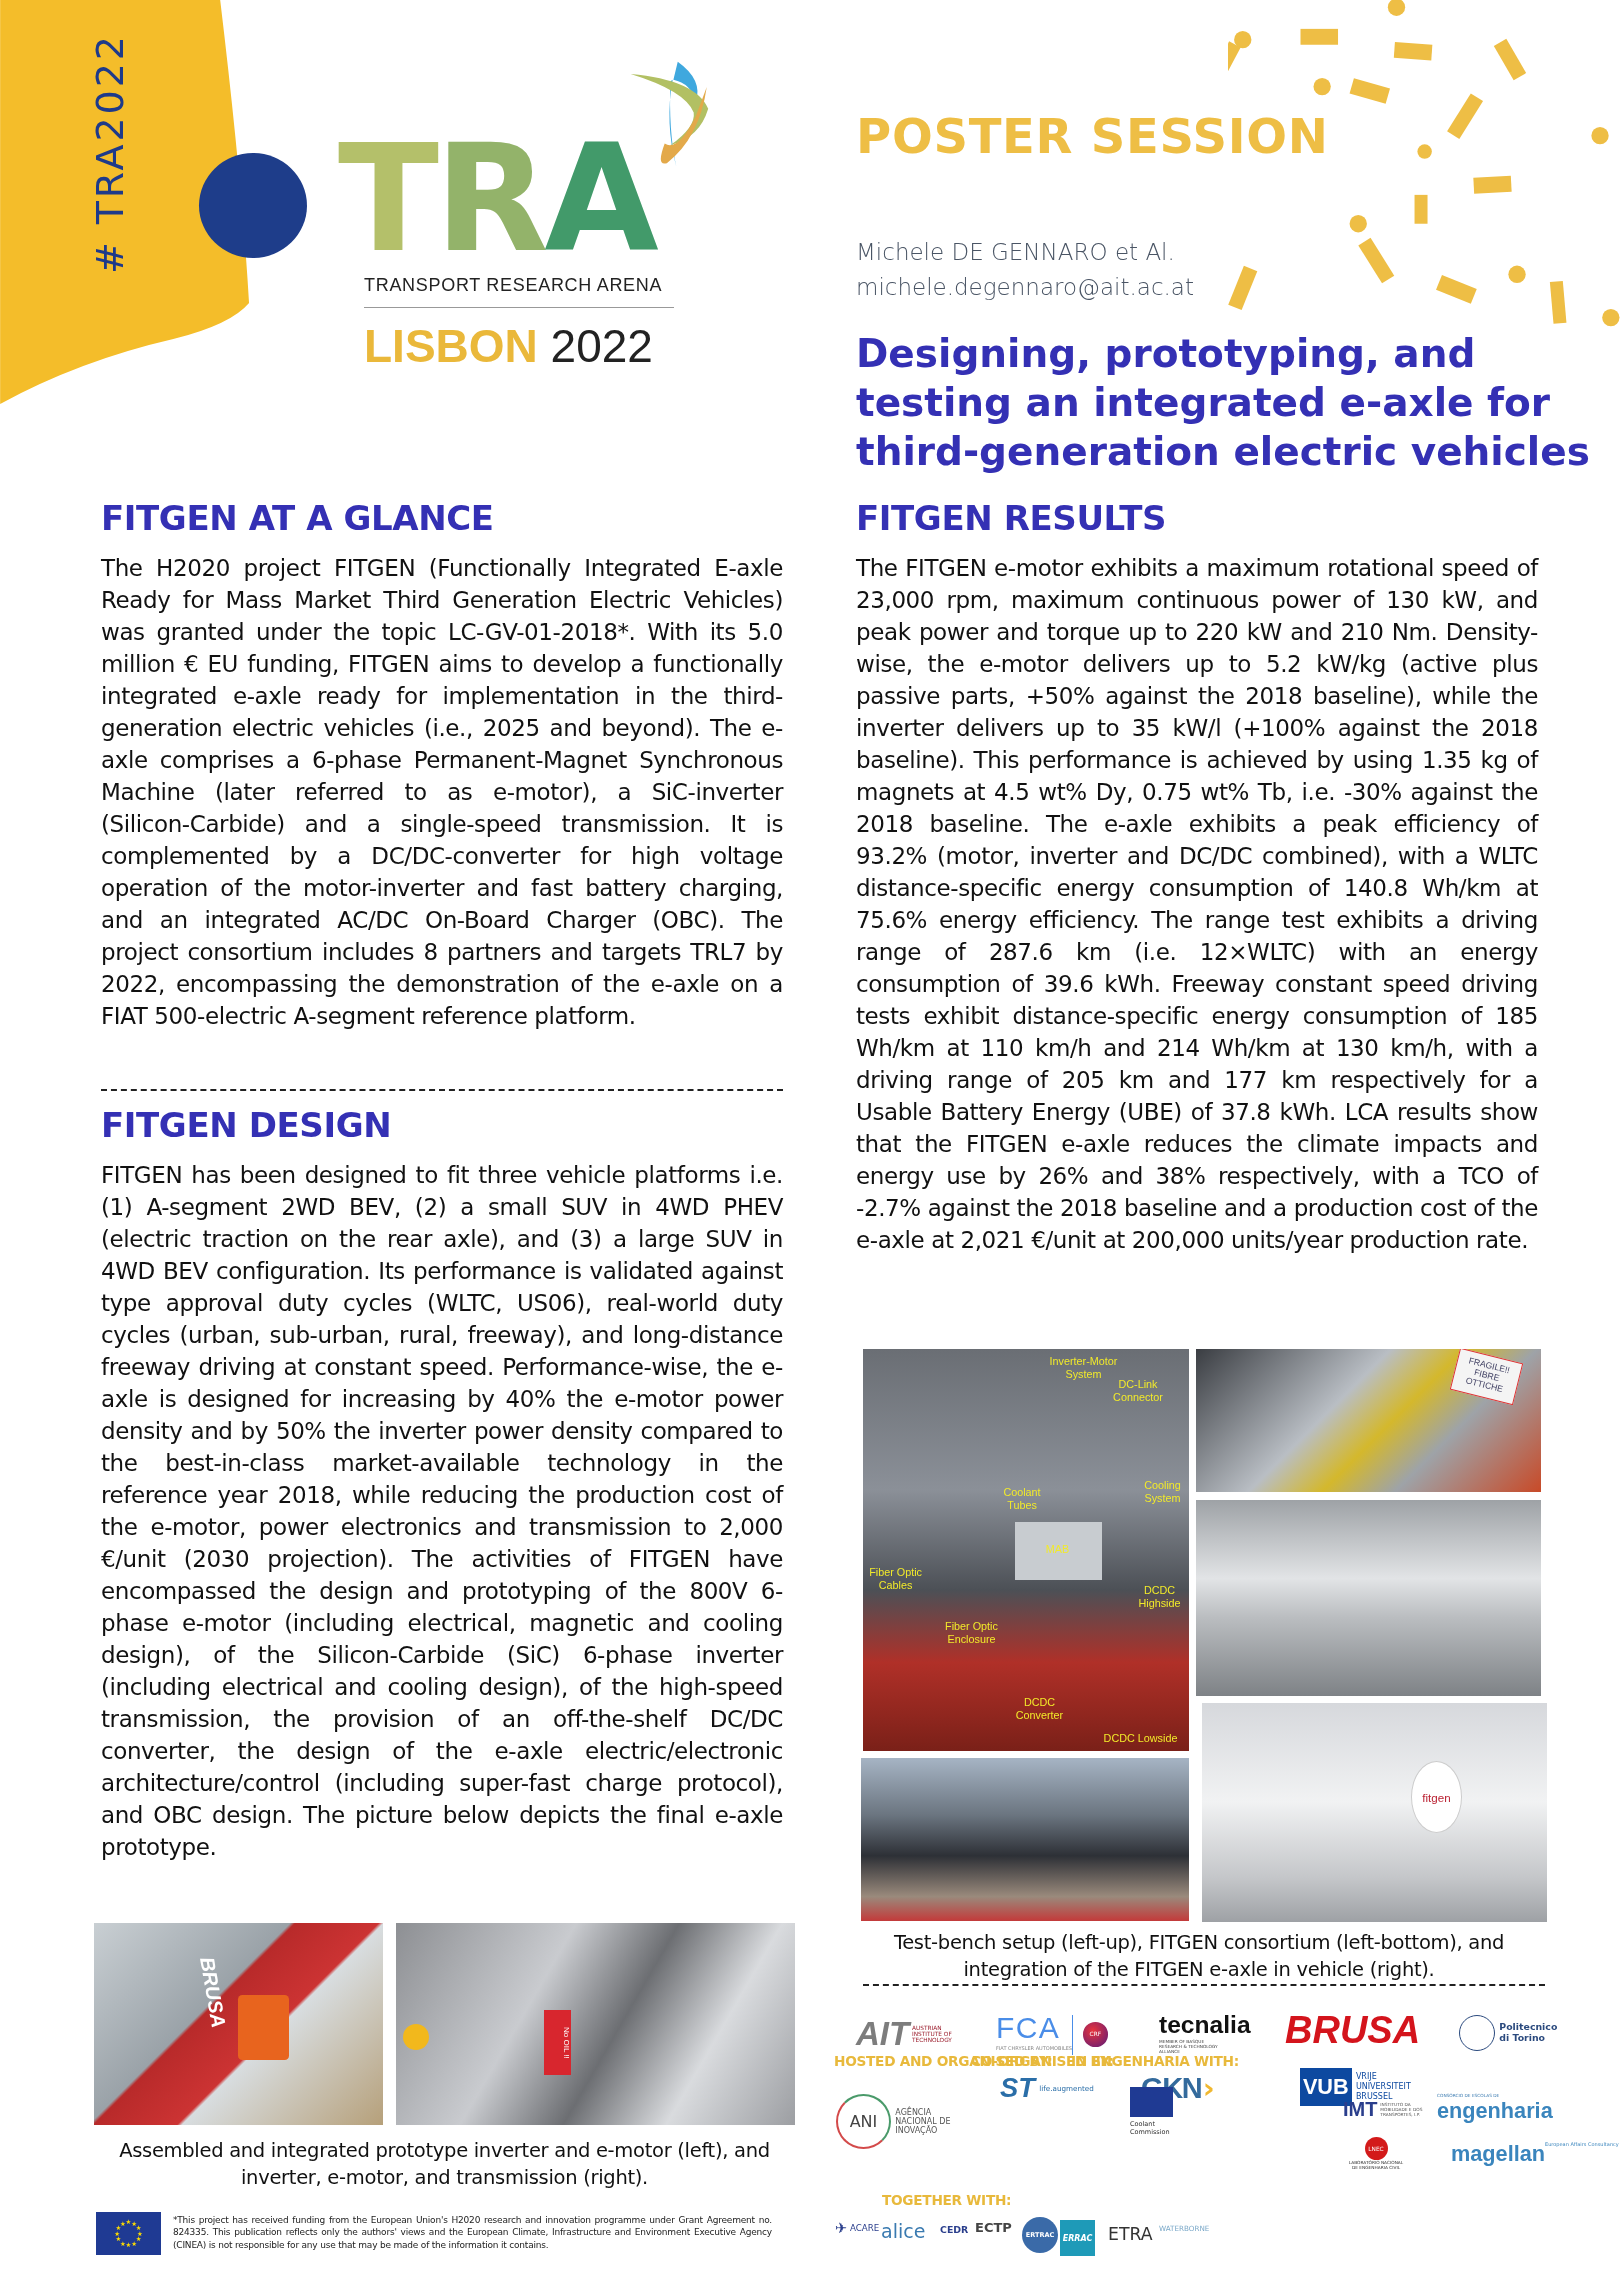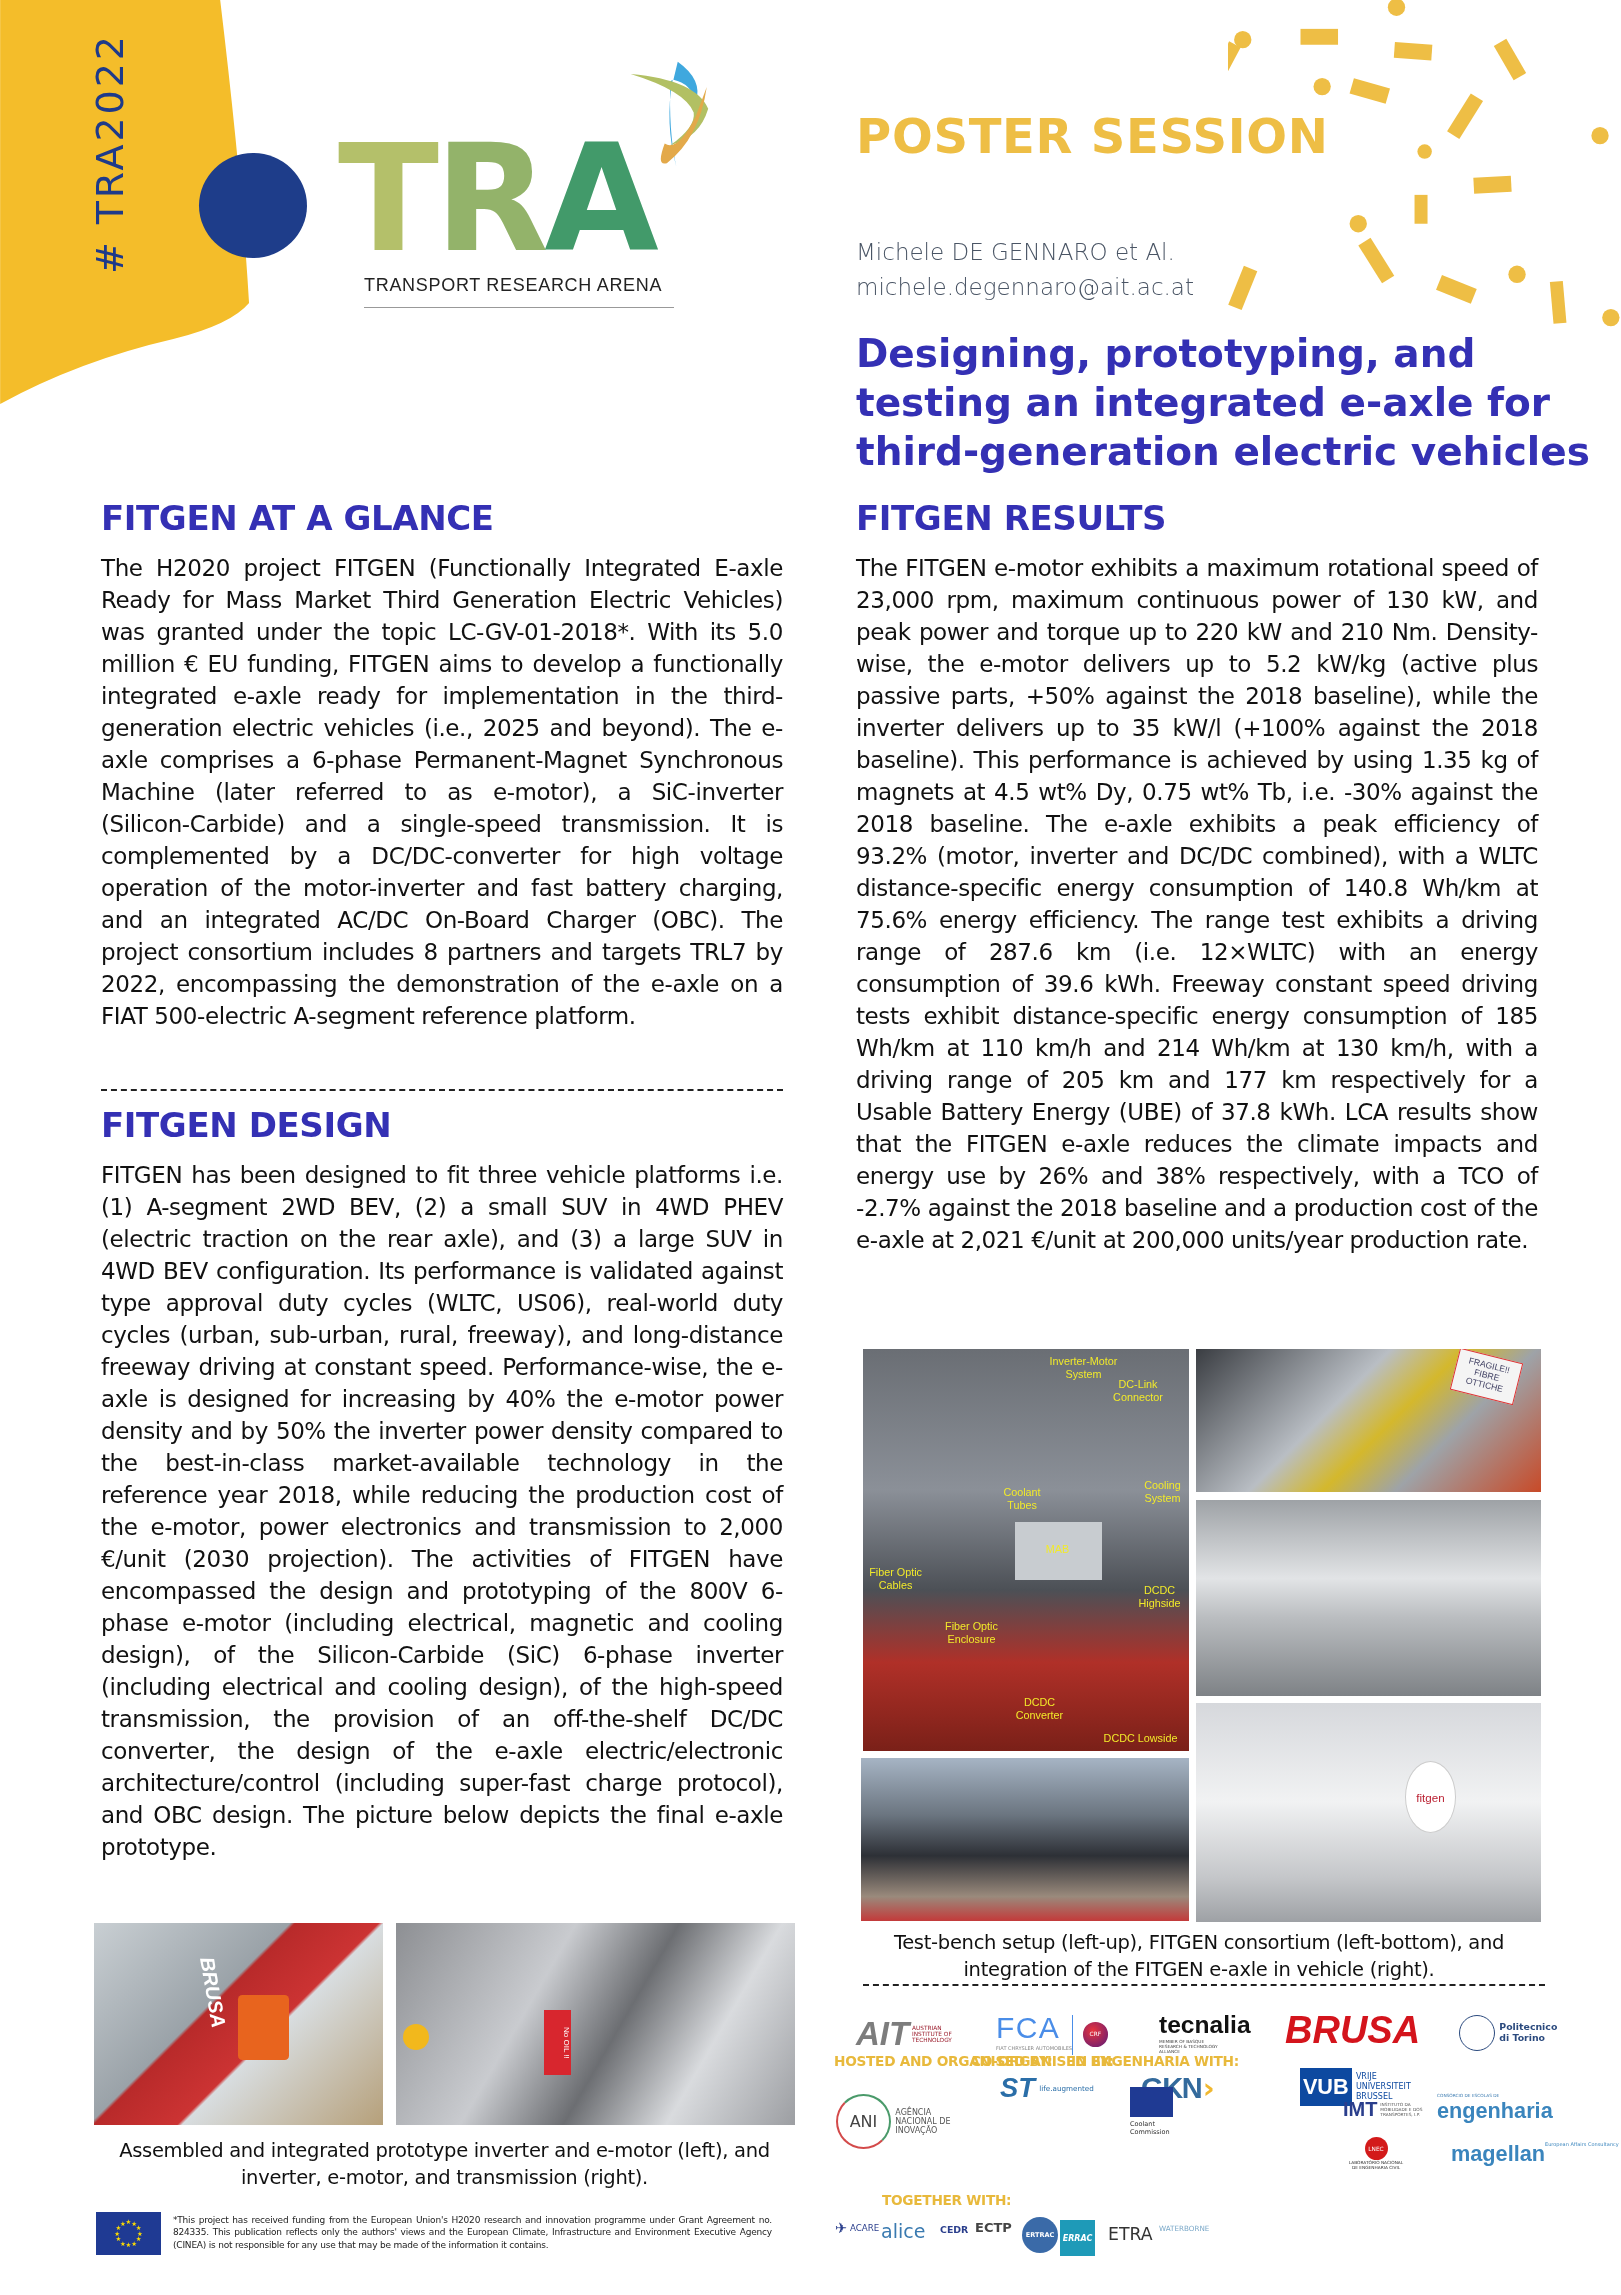--- a/index.html
+++ b/index.html
@@ -47,21 +47,21 @@
 
     .caption { font-family: "DejaVu Sans", sans-serif; font-size: 19.5px; line-height: 27.4px; text-align: center; color: #111; letter-spacing: -0.3px; }
 
     
     .photo { position: absolute; overflow: hidden; }
     .ph-inverter { background: linear-gradient(135deg, #c9cfd3 0%, #9aa2a8 40%, #b82a2a 41%, #c33 58%, #d8dde0 59%, #b6a07a 100%); }
     .ph-transmission { background: linear-gradient(120deg, #8d8f93 0%, #c9cbcf 35%, #6c6e72 55%, #d9dbde 75%, #9c9ea2 100%); }
     .ph-testbench { background: linear-gradient(180deg, #6a6e74 0%, #8b9098 35%, #4c5056 60%, #b03028 78%, #7a2018 100%); }
     .ph-trunk { background: linear-gradient(135deg, #3a3d42 0%, #b9bec4 40%, #d4b82c 55%, #9ea3a8 70%, #c84a28 100%); }
     .ph-motor { background: linear-gradient(180deg, #9ea2a6 0%, #e2e4e6 40%, #babdc0 60%, #7e8286 100%); }
-    .ph-car { background: linear-gradient(180deg, #d6d8dc 0%, #f1f2f3 45%, #c4c6c9 80%, #9ea1a5 100%); }
+    .ph-car { background: linear-gradient(180deg, #d6d8dc 0%, #f1f2f3 45%, #c4c6c9 80%, #9ea1a5 100%); margin-left: 6px; }
     .ph-consortium { background: linear-gradient(180deg, #a6b4c4 0%, #6b7580 35%, #2d3036 60%, #9a8a7c 85%, #c33a3a 100%); }
     .photo-label { position: absolute; font-family: "Liberation Sans", sans-serif; font-size: 10.8px; color: #f2ea2a; text-align: center; line-height: 13px; }
     .brusa-mark { position: absolute; font-family: "Liberation Sans", sans-serif; font-weight: bold; font-style: italic; color: #fff; }
 
     
     .logo { position: absolute; display: flex; align-items: center; white-space: nowrap; }
     .org-heading { position: absolute; font-family: "DejaVu Sans", sans-serif; font-size: 13.7px; font-weight: bold; color: #e8b93c; letter-spacing: -0.3px; white-space: nowrap; }
 
     .eu-flag { position: absolute; left: 96px; top: 2212px; width: 65px; height: 43px; background: #1f3a93; }
     .funding-note { position: absolute; left: 173px; top: 2214px; width: 599px; font-family: "DejaVu Sans", sans-serif; font-size: 9px; line-height: 12.3px; text-align: justify; color: #222; letter-spacing: -0.2px; }
@@ -82,20 +82,24 @@
     <path d="M5,22 Q95,30 112,70 Q100,110 60,120 Q95,95 92,75 Q80,45 5,22 Z" fill="#b2c063"></path>
     <path d="M110,40 Q100,110 55,145 Q40,150 52,118 Q70,130 95,80 Z" fill="#e3a94a"></path>
   </svg>
   <div class="tra-letters">
     <span class="tra-t">T</span>
     <span class="tra-r">R</span>
     <span class="tra-a">A</span>
   </div>
   <div class="tra-subtitle">TRANSPORT RESEARCH ARENA</div>
   <div class="tra-rule"></div>
+  <div class="tra-city">
+    <span class="city">LISBON</span>
+    <span class="year">2022</span>
+  </div>
 </div>
 
 <svg class="confetti" viewBox="0 0 545 460" fill="#eebe45">
   <circle cx="20" cy="55" r="12"></circle>
   <circle cx="130" cy="120" r="12"></circle>
   <circle cx="233" cy="10" r="12"></circle>
   <circle cx="310" cy="410" r="12" transform="translate(-130,-100)"></circle>
   <circle cx="515" cy="188" r="12"></circle>
   <circle cx="272" cy="210" r="10"></circle>
   <circle cx="400" cy="380" r="12"></circle>

